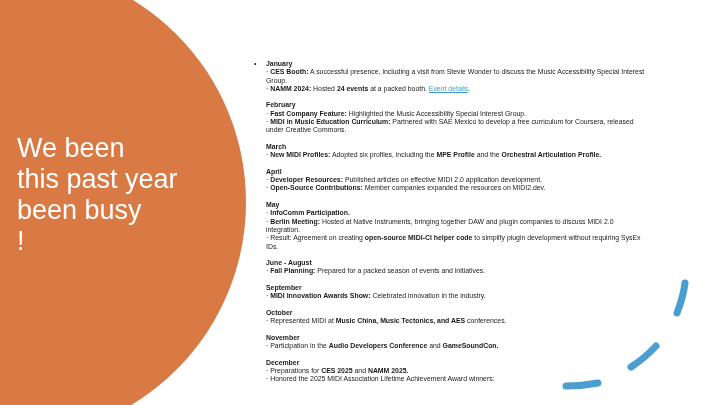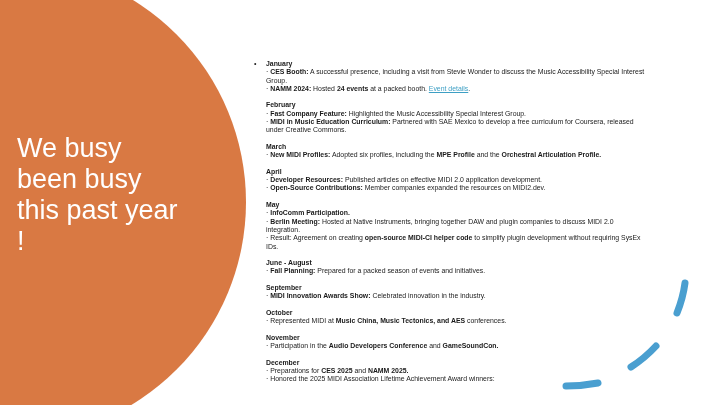--- a/index.html
+++ b/index.html
@@ -44,23 +44,23 @@
   b { font-weight: bold; }
   a.link { color: #3d9fc4; text-decoration: underline; }
   svg.arc { position: absolute; left: 0; top: 0; }
 </style>
 </head>
 <body>
 
 <div class="circle"></div>
 
 <h1 class="title">
-  <span class="line">We busy</span>
+  <span class="line">We been</span>
+  <span class="line">this past year</span>
   <span class="line">been busy</span>
-  <span class="line">this past year</span>
   <span class="line">!</span>
 </h1>
 
 <div class="content">
   <span class="bullet">•</span>
 
   <div class="section">
     <span class="month">January</span>
     <span class="line"><span>· </span><b>CES Booth:</b><span> A successful presence, including a visit from Stevie Wonder to discuss the Music Accessibility Special Interest Group.</span></span>
     <span class="line"><span>· </span><b>NAMM 2024:</b><span> Hosted </span><b>24 events</b><span> at a packed booth. </span><a class="link">Event details</a><span>.</span></span>

